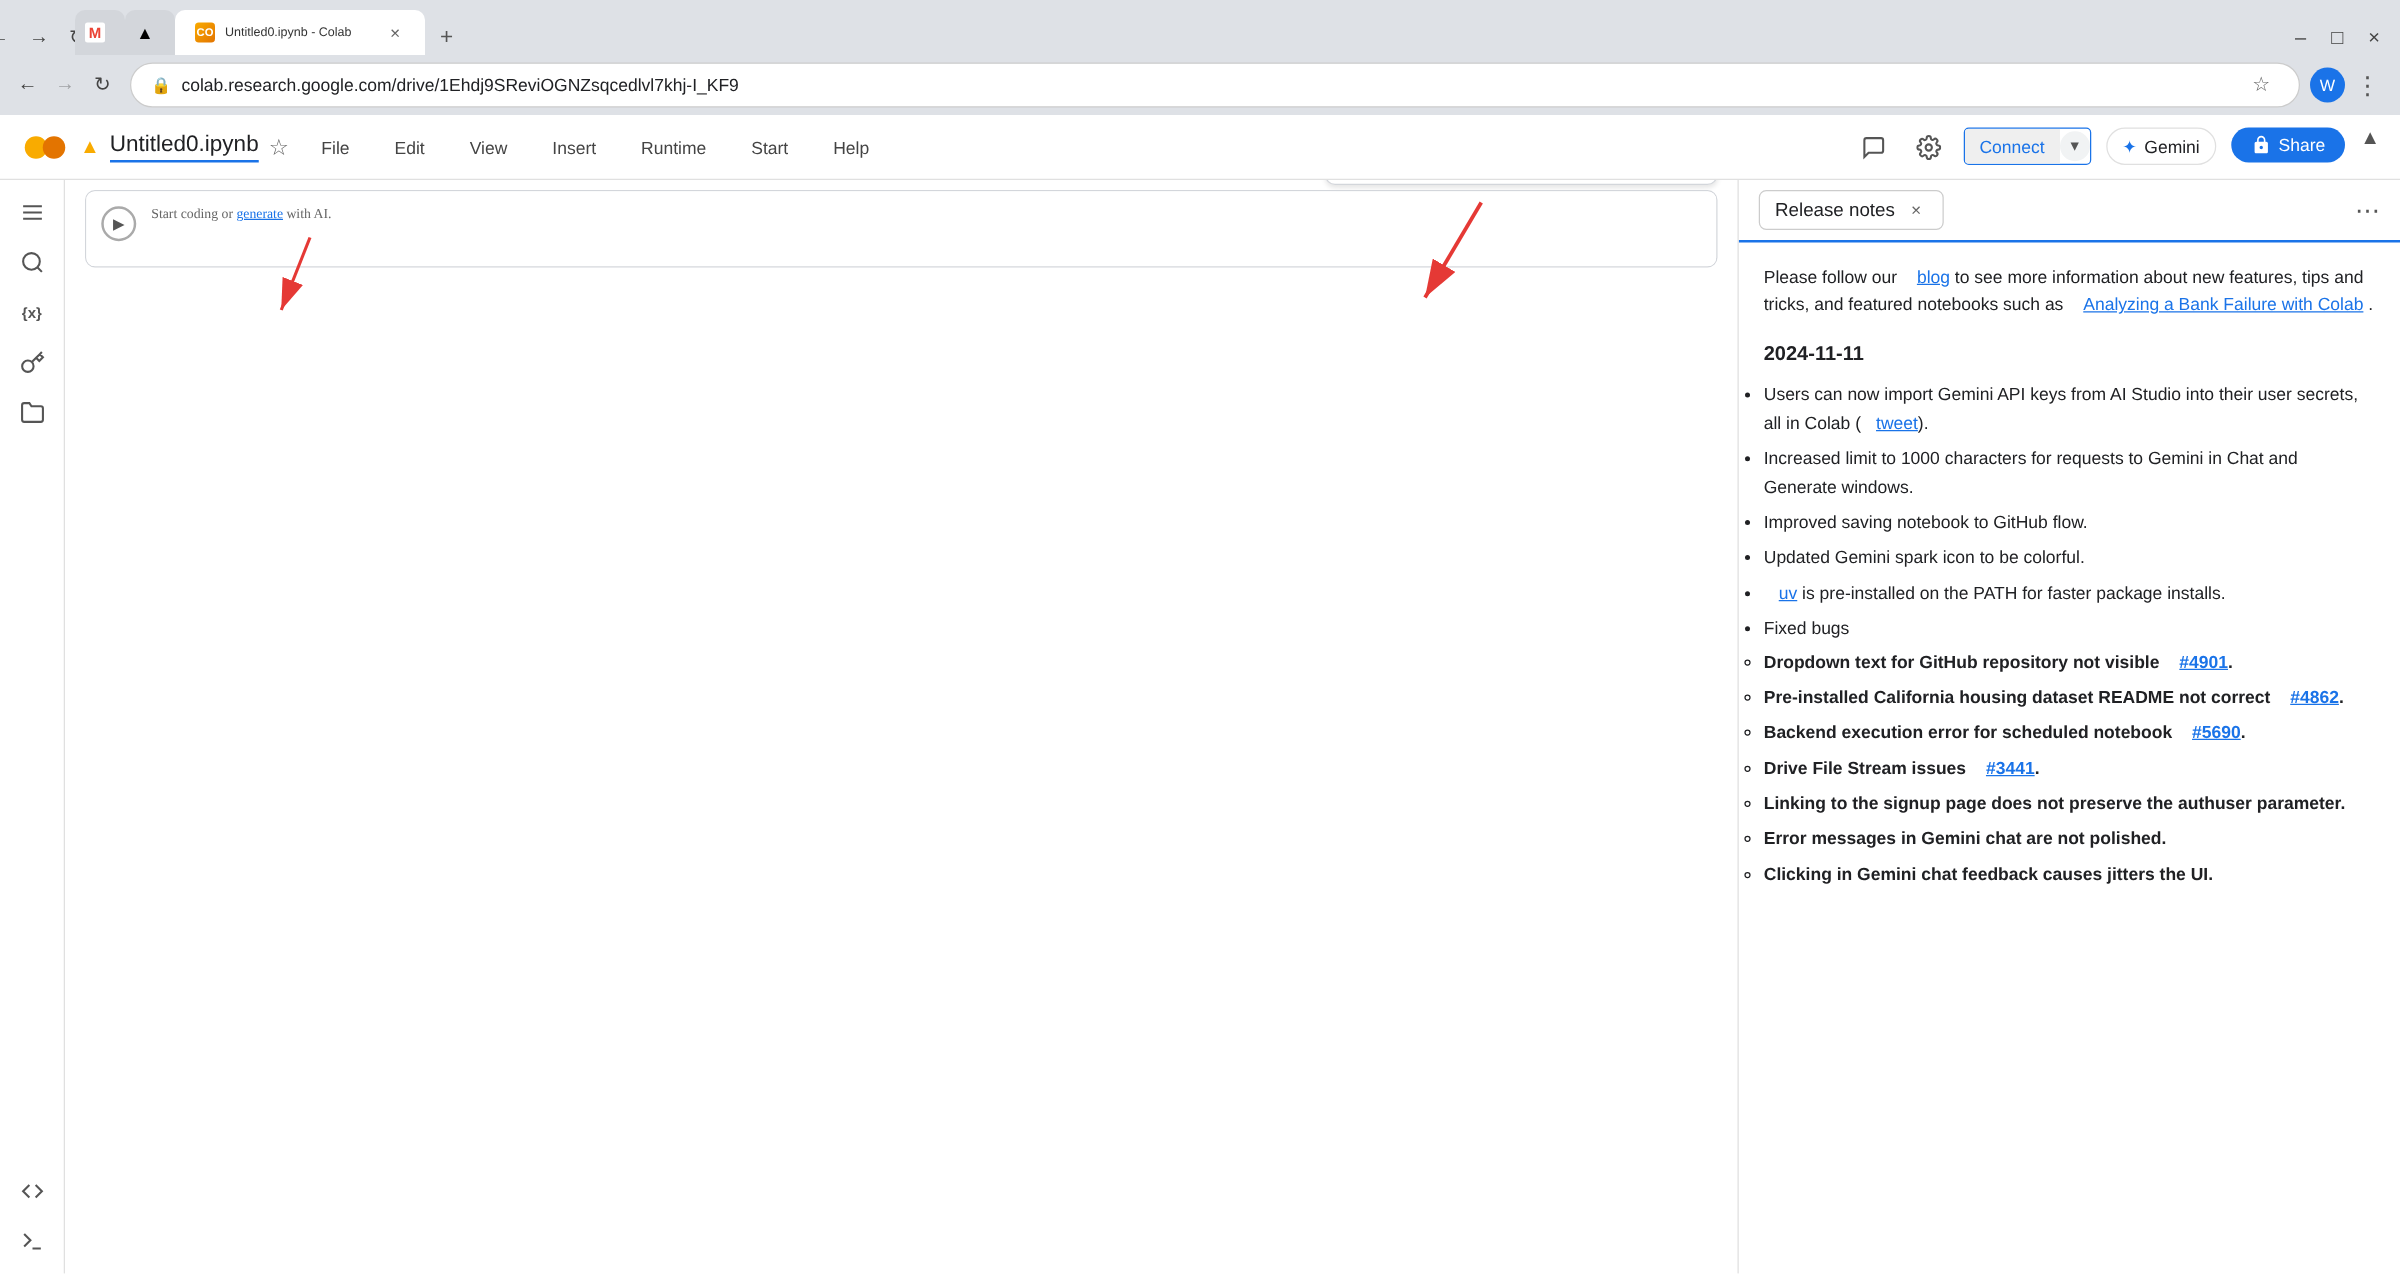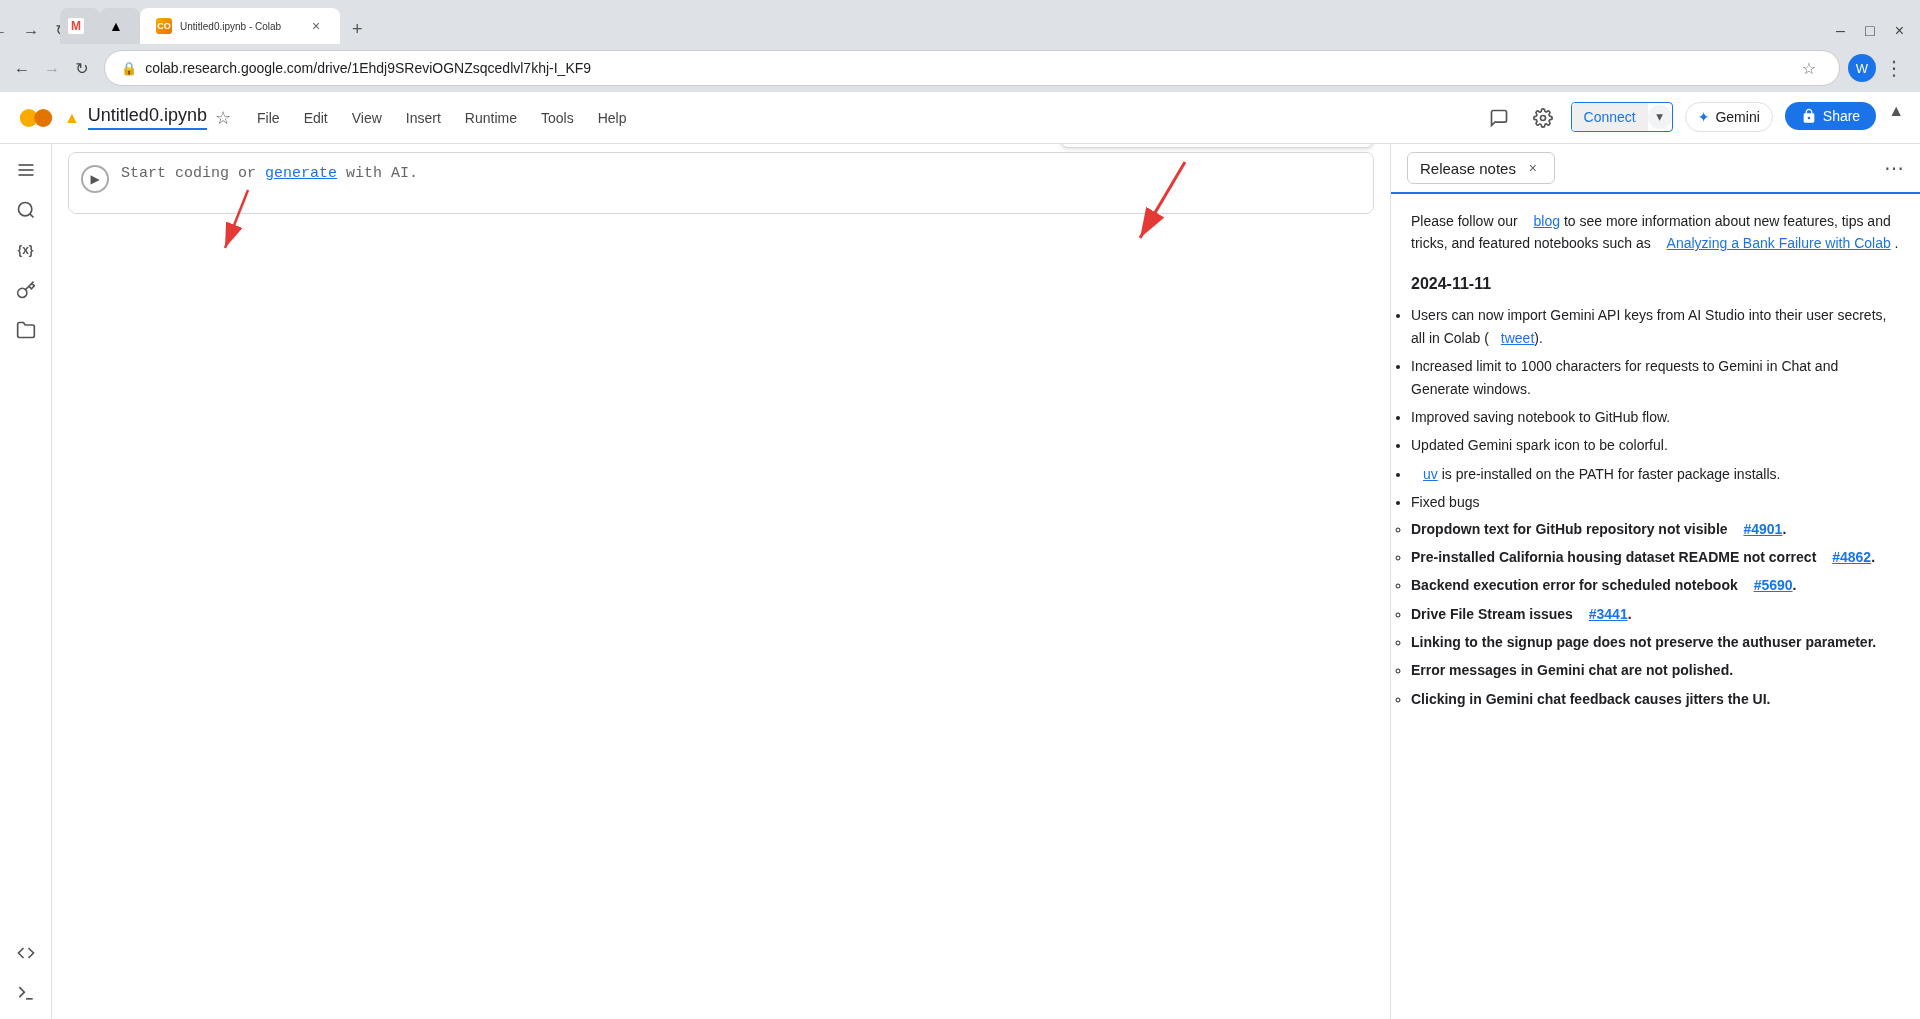--- a/index.html
+++ b/index.html
@@ -29,21 +29,21 @@
     
     .colab-app { display: flex; flex-direction: column; height: calc(1019px - 92px); background: #fff; }
 
     
     .colab-header { display: flex; align-items: center; padding: 4px 16px; height: 52px; border-bottom: 1px solid #e0e0e0; gap: 8px; }
     .colab-logo { width: 40px; height: 40px; display: flex; align-items: center; justify-content: center; }
     .logo-svg { width: 36px; height: 36px; }
     .notebook-title-area { display: flex; align-items: center; gap: 8px; }
     .notebook-title { font-size: 18px; color: #202124; border-bottom: 2px solid #1a73e8; padding-bottom: 2px; cursor: text; }
     .star-icon { color: #666; cursor: pointer; font-size: 18px; }
-    .header-menu { display: flex; gap: 4px; margin-left: 8px; }
+    .header-menu { display: flex; gap: 16px; margin-left: 8px; }
     .menu-item { font-size: 14px; color: #444; cursor: pointer; padding: 6px 10px; border-radius: 4px; }
     .header-right { margin-left: auto; display: flex; align-items: flex-start; gap: 12px; }
     .header-icon-btn { width: 32px; height: 32px; display: flex; align-items: center; justify-content: center; cursor: pointer; border-radius: 50%; color: #555; font-size: 18px; }
     .connect-btn { display: flex; align-items: center; gap: 4px; padding: 6px 12px; border: 1px solid #1a73e8; border-radius: 4px; color: #1a73e8; font-size: 14px; cursor: pointer; }
     .connect-dropdown { border: none; background: #f1f3f4; width: 24px; height: 24px; display: flex; align-items: center; justify-content: center; cursor: pointer; color: #555; border-radius: 50%; }
     .gemini-btn { display: flex; align-items: center; gap: 6px; padding: 6px 12px; background: #fff; border: 1px solid #e0e0e0; border-radius: 20px; cursor: pointer; font-size: 14px; color: #202124; }
     .gemini-star { color: #1a73e8; font-size: 14px; }
     .share-btn { display: flex; align-items: center; gap: 6px; padding: 6px 16px; background: #1a73e8; border-radius: 20px; cursor: pointer; font-size: 14px; color: #fff; border: none; }
     .collapse-btn { cursor: pointer; color: #555; font-size: 16px; }
 
@@ -62,21 +62,21 @@
     .add-btn { display: flex; align-items: center; gap: 4px; padding: 6px 12px; border: none; background: none; cursor: pointer; font-size: 14px; color: #555; border-radius: 4px; }
 
     
     .cell-area { padding: 8px 16px; flex: 1; }
     .code-cell { border: 1px solid #d3d6db; border-radius: 8px; overflow: hidden; position: relative; }
     .cell-toolbar { position: absolute; top: -42px; right: 0; display: flex; align-items: center; background: #fff; border: 1px solid #d3d6db; border-radius: 8px; padding: 2px 4px; gap: 2px; box-shadow: 0 2px 4px rgba(0,0,0,0.1); }
     .cell-toolbar-wrapper { position: relative; }
     .cell-tool-btn { width: 32px; height: 32px; display: flex; align-items: center; justify-content: center; cursor: pointer; border-radius: 4px; color: #555; font-size: 16px; border: none; background: none; }
     .cell-input { display: flex; align-items: flex-start; padding: 12px; gap: 12px; min-height: 60px; background: #fff; }
     .run-btn { width: 28px; height: 28px; border-radius: 50%; background: none; border: 2px solid #aaa; display: flex; align-items: center; justify-content: center; cursor: pointer; color: #555; font-size: 12px; flex-shrink: 0; }
-    .cell-code-text { font-family: Liberation Mono, monospace; font-size: 15px; color: #666; flex: 1; }
+    .cell-code-text { font-family: Liberation Serif, serif; font-size: 11px; color: #666; flex: 1; }
     .generate-link { color: #1a73e8; text-decoration: underline; cursor: pointer; }
 
     
     .right-panel { width: 530px; border-left: 1px solid #e0e0e0; display: flex; flex-direction: column; overflow-y: auto; }
     .release-notes-header { display: flex; align-items: center; padding: 8px 16px; border-bottom: 2px solid #1a73e8; }
     .release-notes-tab { display: flex; align-items: center; gap: 8px; border: 1px solid #ccc; border-radius: 6px; padding: 6px 12px; background: #fff; font-size: 15px; font-weight: 500; color: #202124; }
     .tab-close-x { color: #666; cursor: pointer; font-size: 14px; width: 18px; height: 18px; display: flex; align-items: center; justify-content: center; border-radius: 50%; }
     .panel-more { margin-left: auto; color: #555; cursor: pointer; font-size: 20px; }
     .release-notes-content { padding: 16px 20px; font-size: 14px; color: #202124; line-height: 1.6; flex: 1; }
     .release-notes-content p { margin-bottom: 12px; }
@@ -152,21 +152,21 @@
       <span class="drive-icon">▲</span>
       <span class="notebook-title">Untitled0.ipynb</span>
       <span class="star-icon">☆</span>
     </div>
     <div class="header-menu">
       <span class="menu-item">File</span>
       <span class="menu-item">Edit</span>
       <span class="menu-item">View</span>
       <span class="menu-item">Insert</span>
       <span class="menu-item">Runtime</span>
-      <span class="menu-item">Tools</span>
+      <span class="menu-item">Start</span>
       <span class="menu-item">Help</span>
     </div>
     <div class="header-right">
       <div class="header-icon-btn" title="Comments">
         <svg width="20" height="20" viewBox="0 0 24 24" fill="none" stroke="#555" stroke-width="2">
             <path d="M21 15a2 2 0 0 1-2 2H7l-4 4V5a2 2 0 0 1 2-2h14a2 2 0 0 1 2 2z"></path>
           </svg>
       </div>
       <div class="header-icon-btn" title="Settings">
         <svg width="20" height="20" viewBox="0 0 24 24" fill="none" stroke="#555" stroke-width="2">

